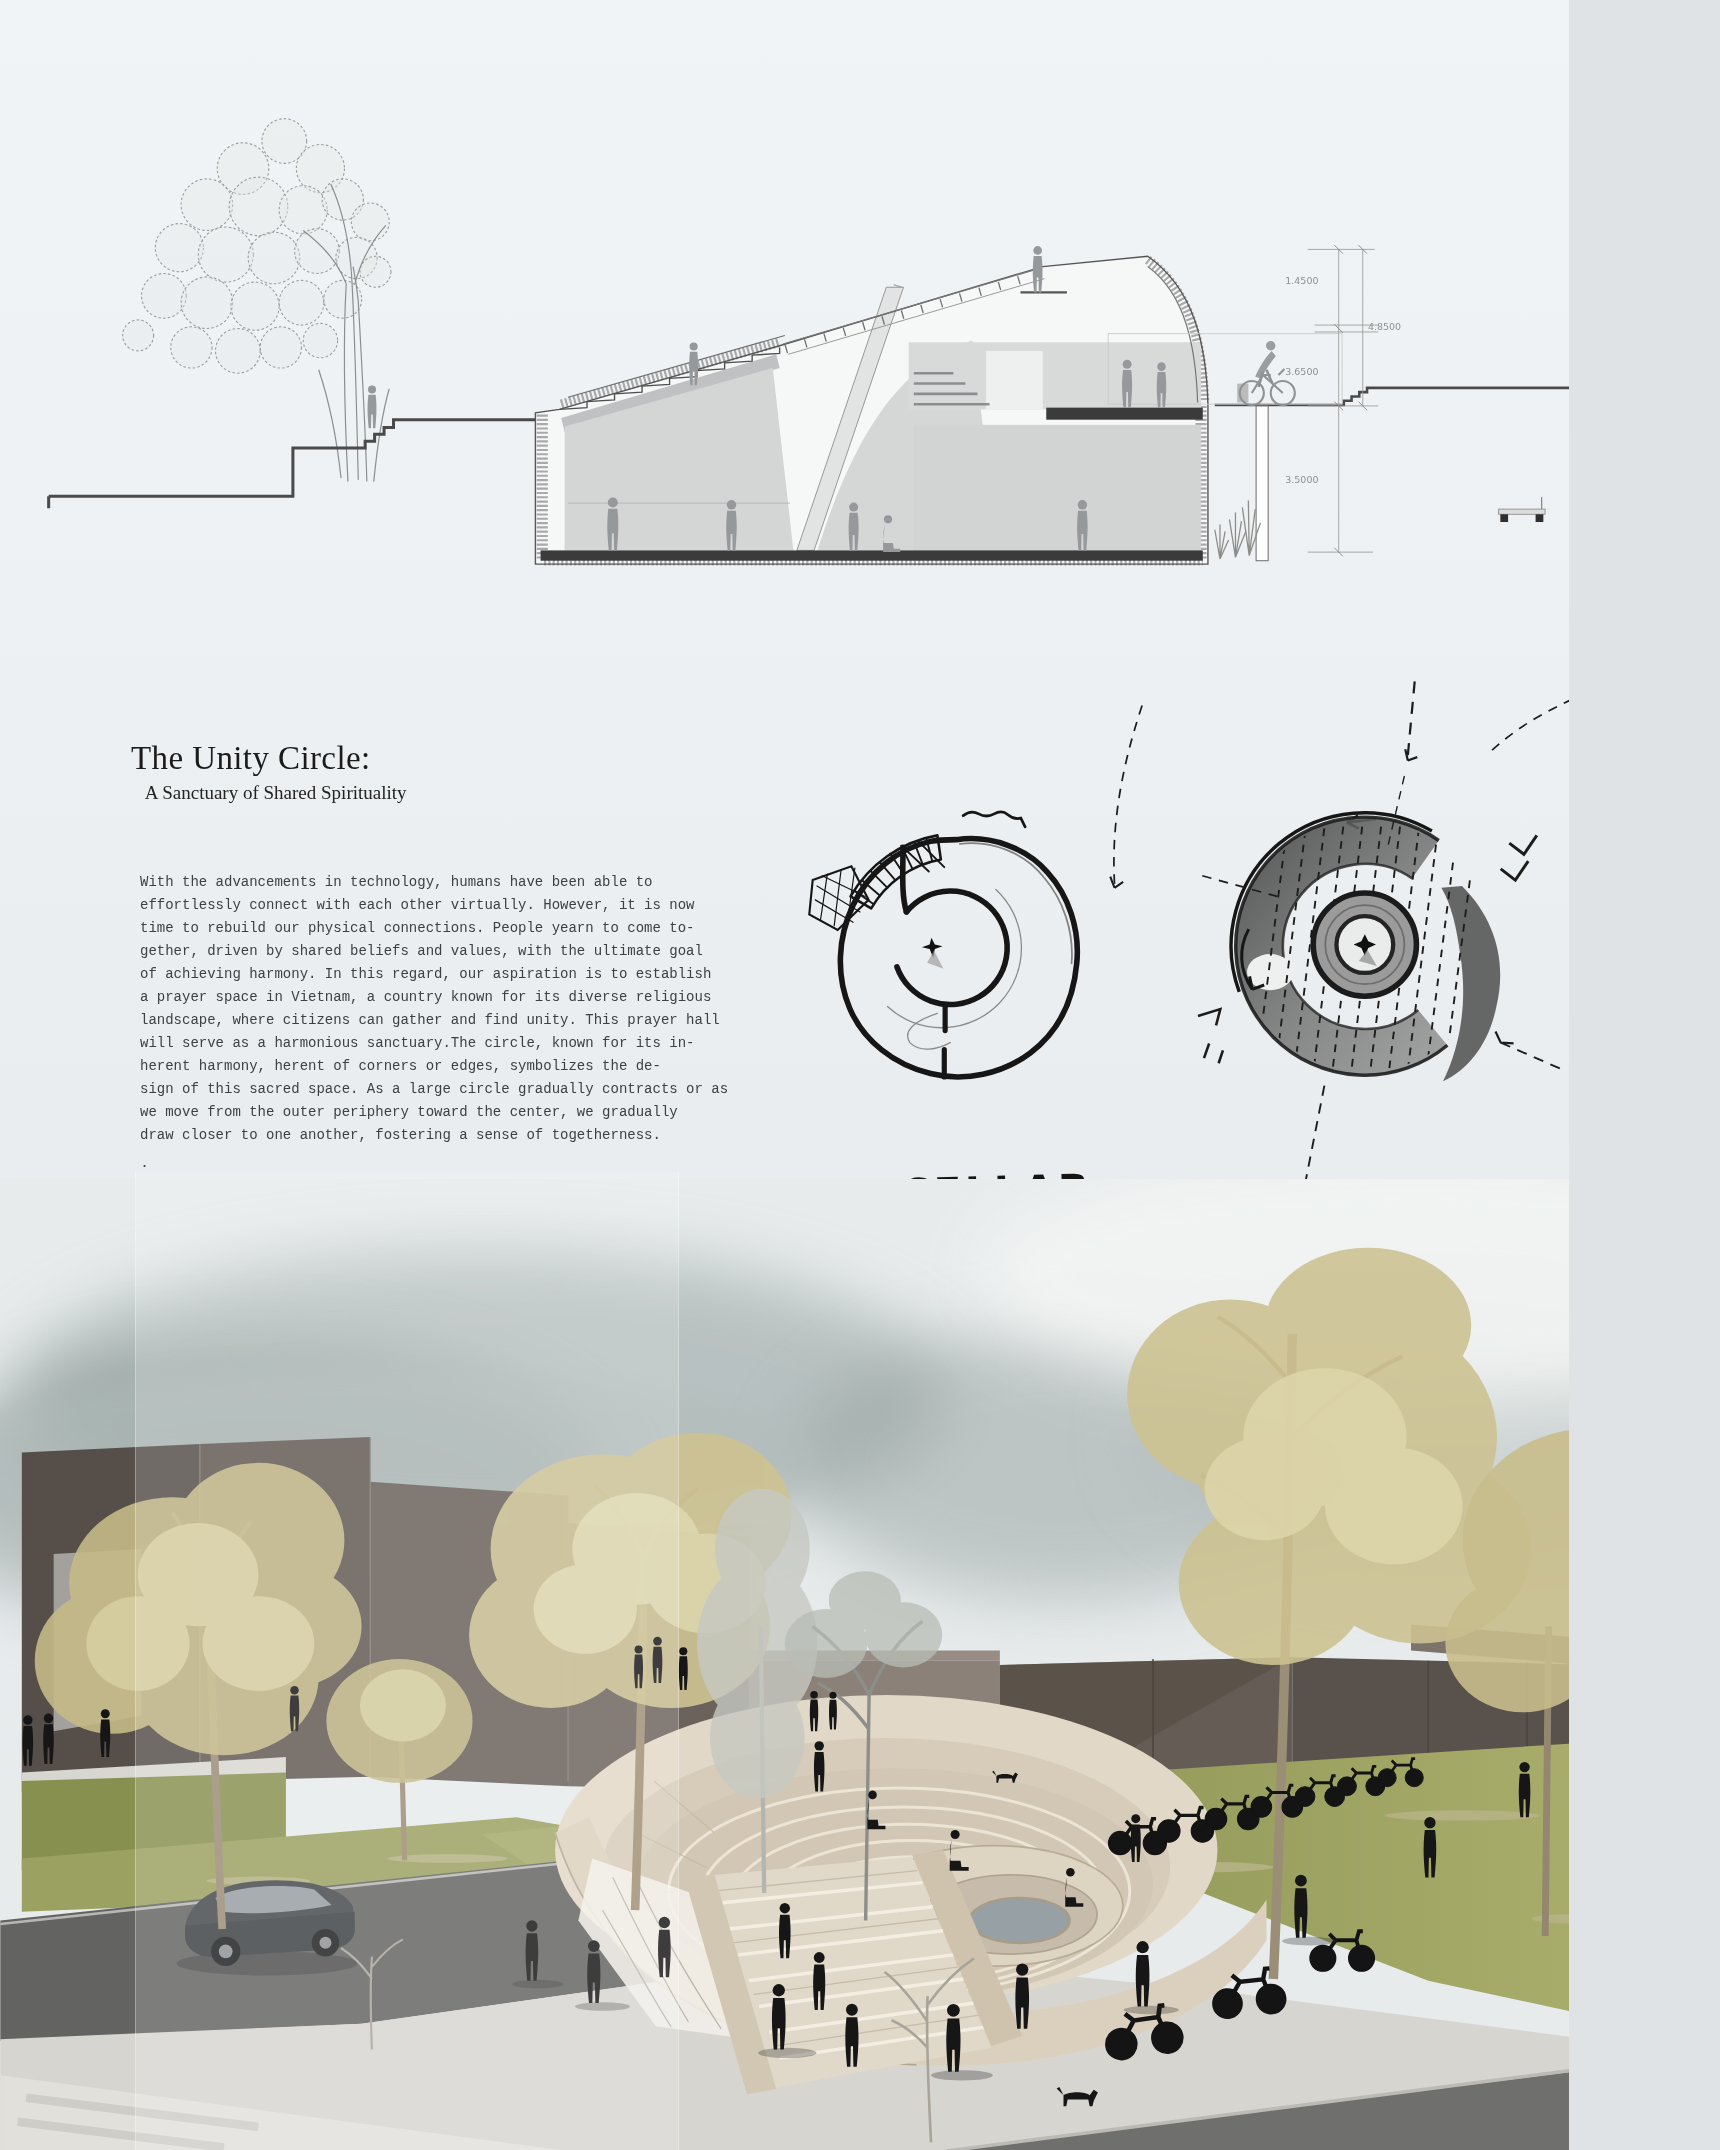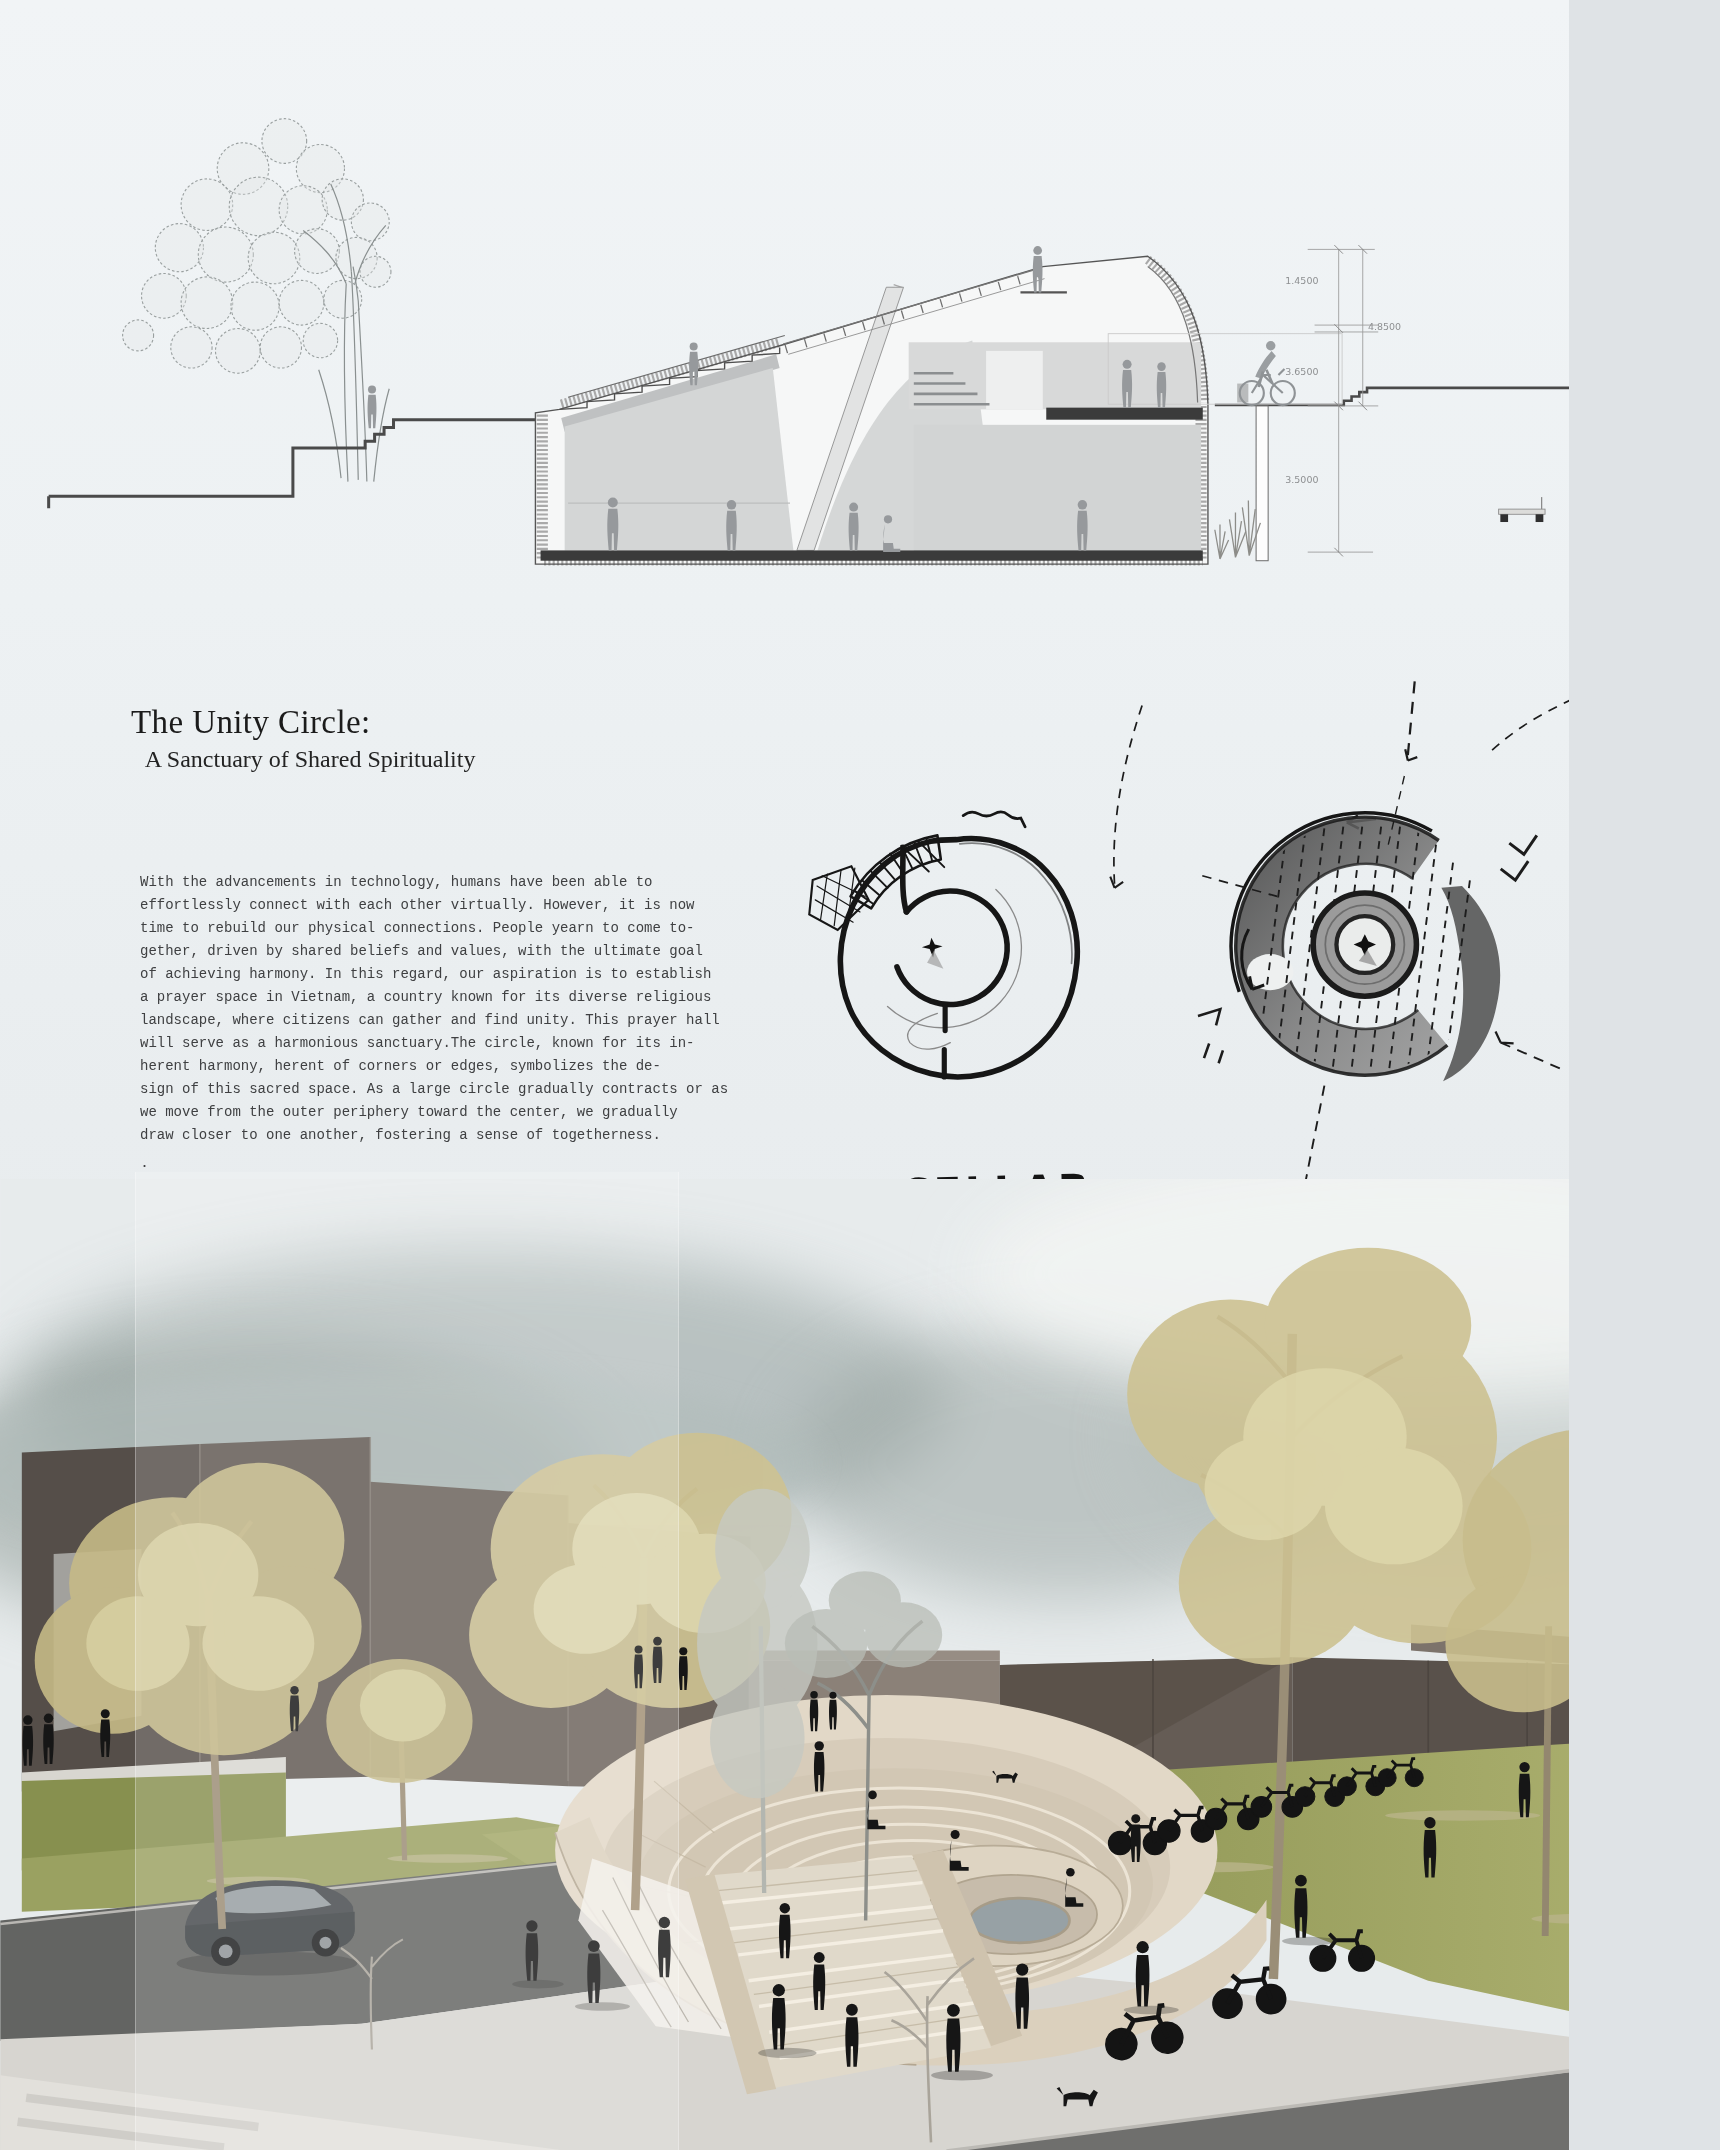--- a/index.html
+++ b/index.html
@@ -1,22 +1,22 @@
 <!DOCTYPE html>
 <html style="font-size:13.8px"><head>
 <meta charset="utf-8">
 <style>
   html,body{margin:0;padding:0;background:#dfe3e6;}
   .poster{position:relative;width:1569px;height:2151px;overflow:hidden;
     background:linear-gradient(180deg,#f1f4f6 0%,#edf1f3 28%,#e9edef 52%,#e7ebed 70%);
     font-family:"Liberation Sans",sans-serif;}
   svg{display:block;position:absolute;}
-  .titleblock{position:absolute;left:131px;top:704px;color:#1d1d1d;}
+  .titleblock{position:absolute;left:131px;top:740px;color:#1d1d1d;}
   .title{font-family:"Liberation Serif",serif;font-size:33px;letter-spacing:0.4px;color:#1b1b1b;}
-  .subtitle{font-family:"Liberation Serif",serif;font-size:24px;margin-top:5.2px;margin-left:13.8px;color:#232323;}
+  .subtitle{font-family:"Liberation Serif",serif;font-size:19px;margin-top:5.2px;margin-left:13.8px;color:#232323;}
   .bodytext{position:absolute;left:140px;top:871px;width:568px;color:#3f4042;
     font-size:14px;line-height:23px;font-family:Liberation Mono, monospace;}
   .bodytext div{white-space:nowrap;}
   .footnote{position:absolute;left:142px;top:1151px;font-size:18px;color:#3f4042;}
   .band{position:absolute;left:135px;top:1172px;width:542px;height:979px;
     background:rgba(255,255,255,0.17);border-left:0.9px solid rgba(255,255,255,0.30);
     border-right:0.9px solid rgba(255,255,255,0.30);pointer-events:none;}
   .pagenum{position:absolute;left:1683px;top:2098px;color:#f4f4f2;
     font-family:"Liberation Serif",serif;font-size:41px;}
   .sk-label{font-family:"DejaVu Sans",sans-serif;font-weight:700;letter-spacing:4px;fill:#141414;}

